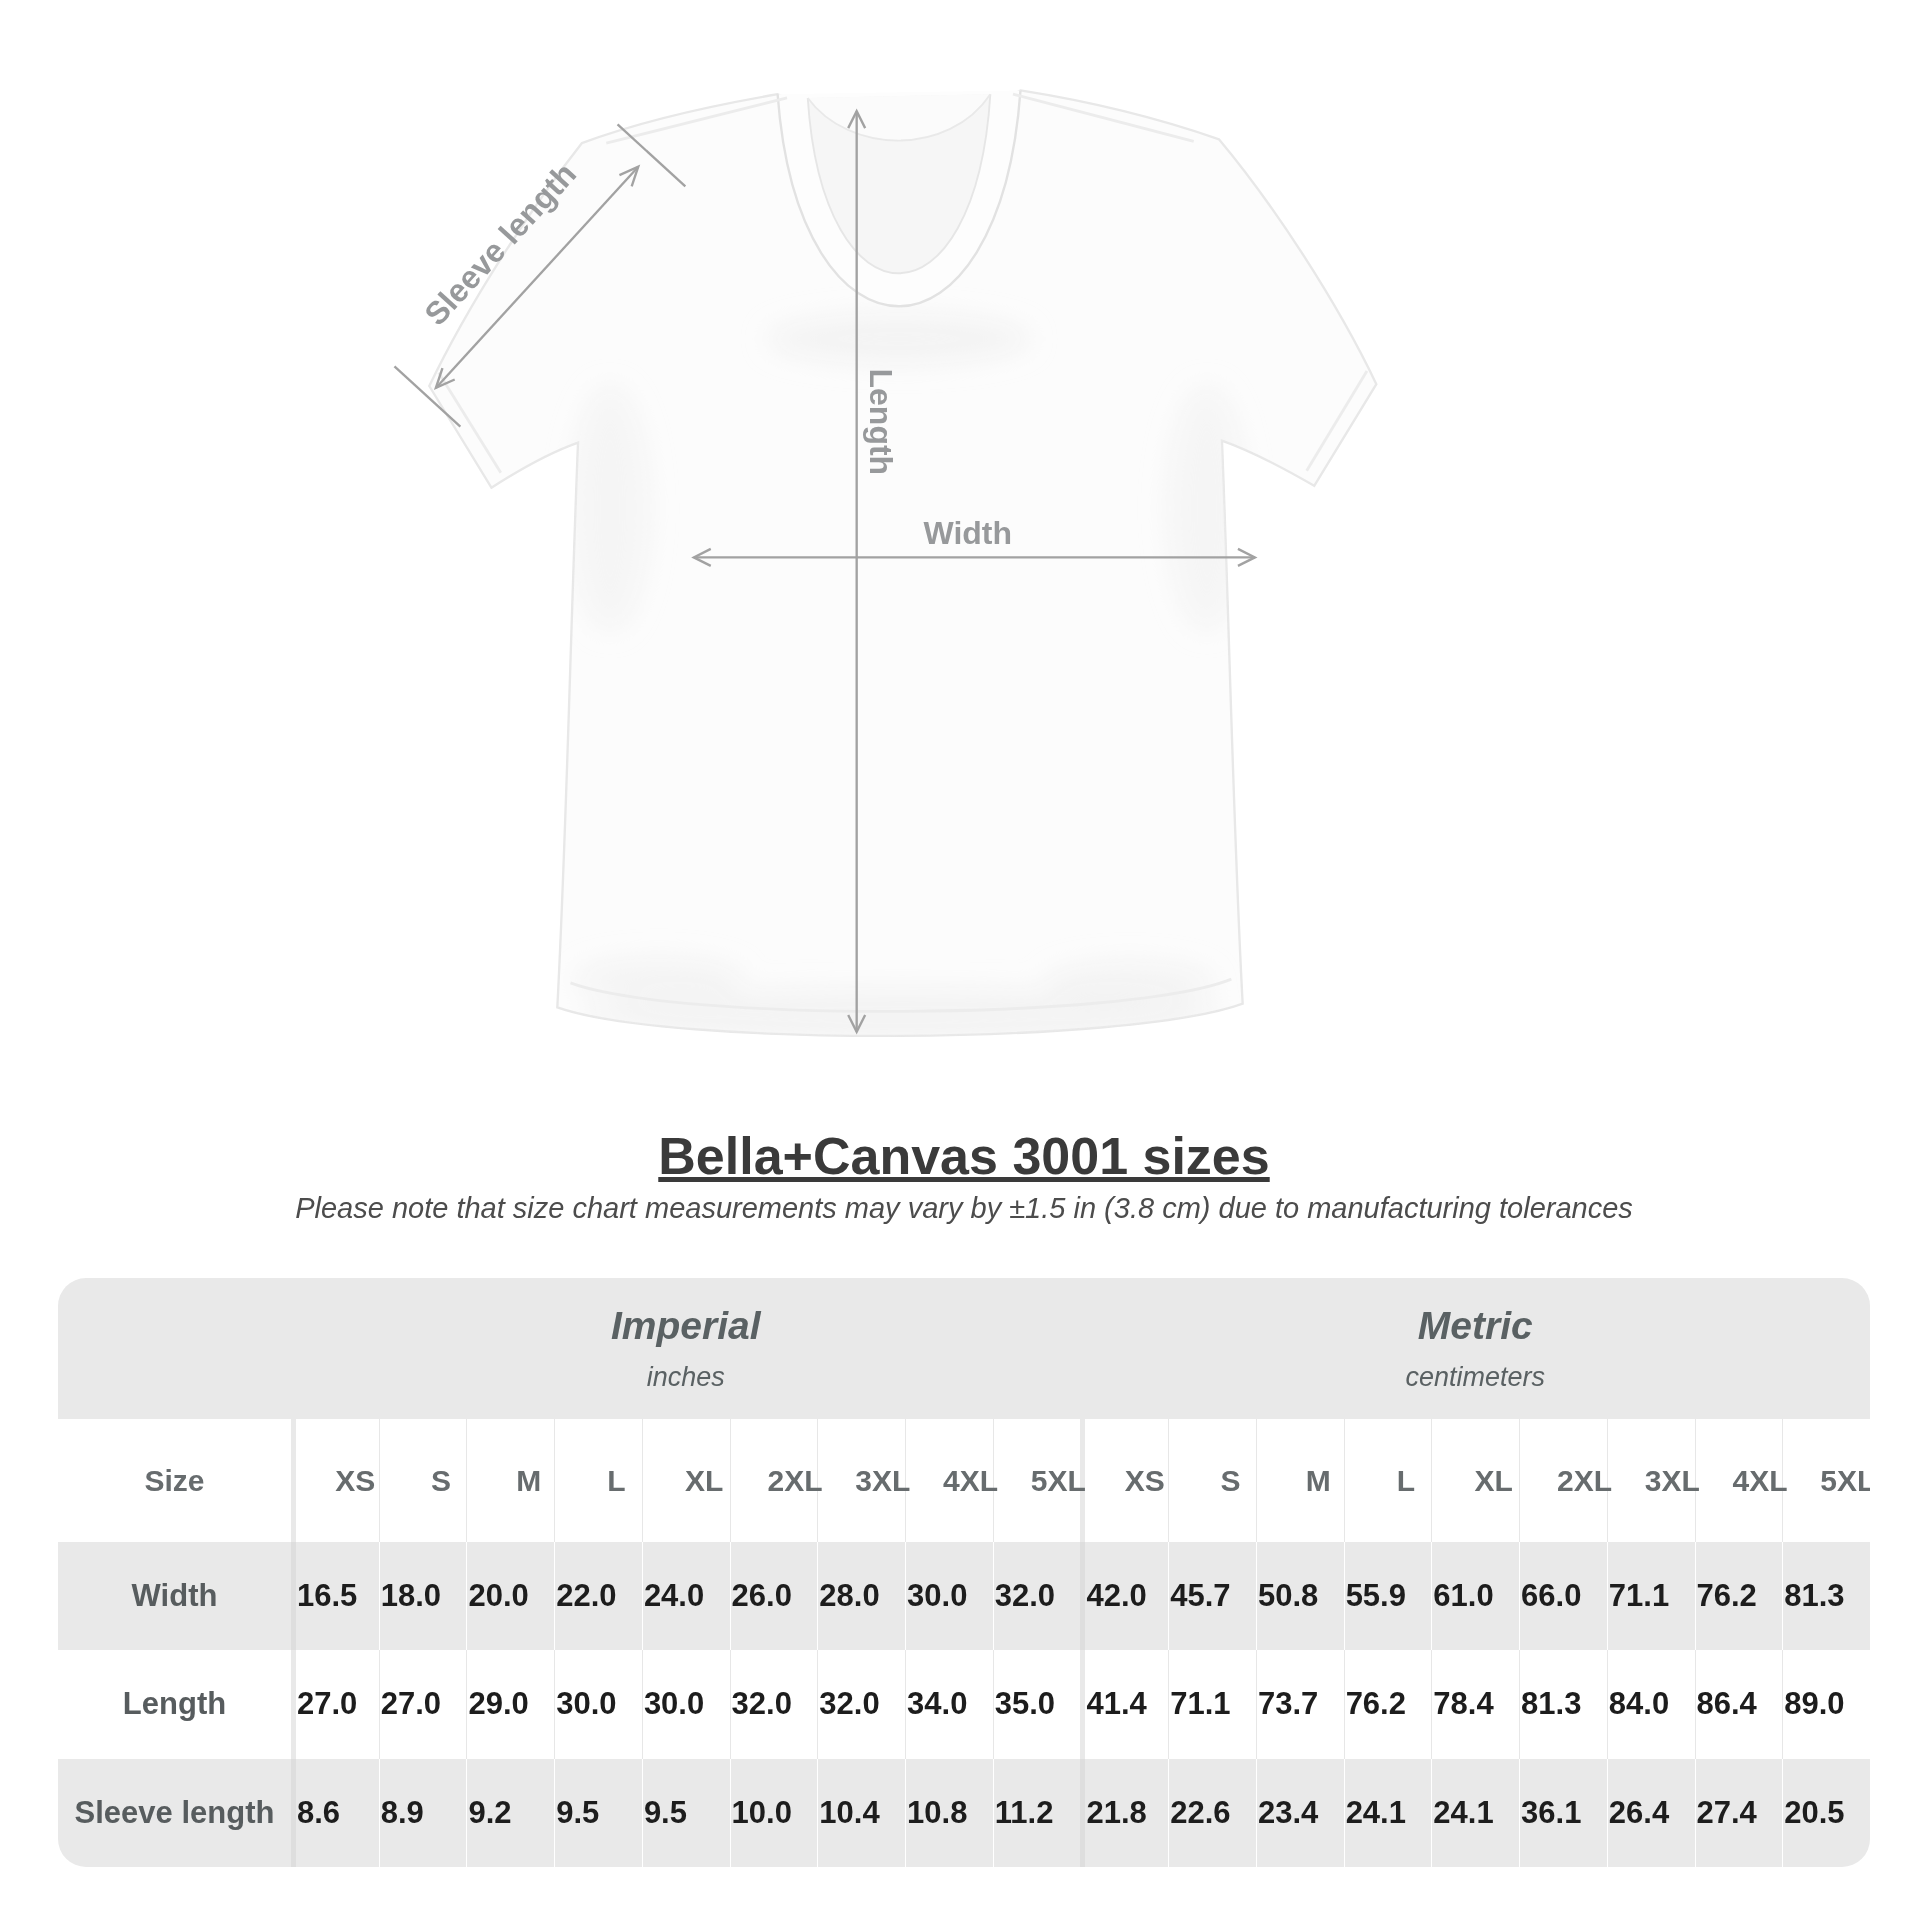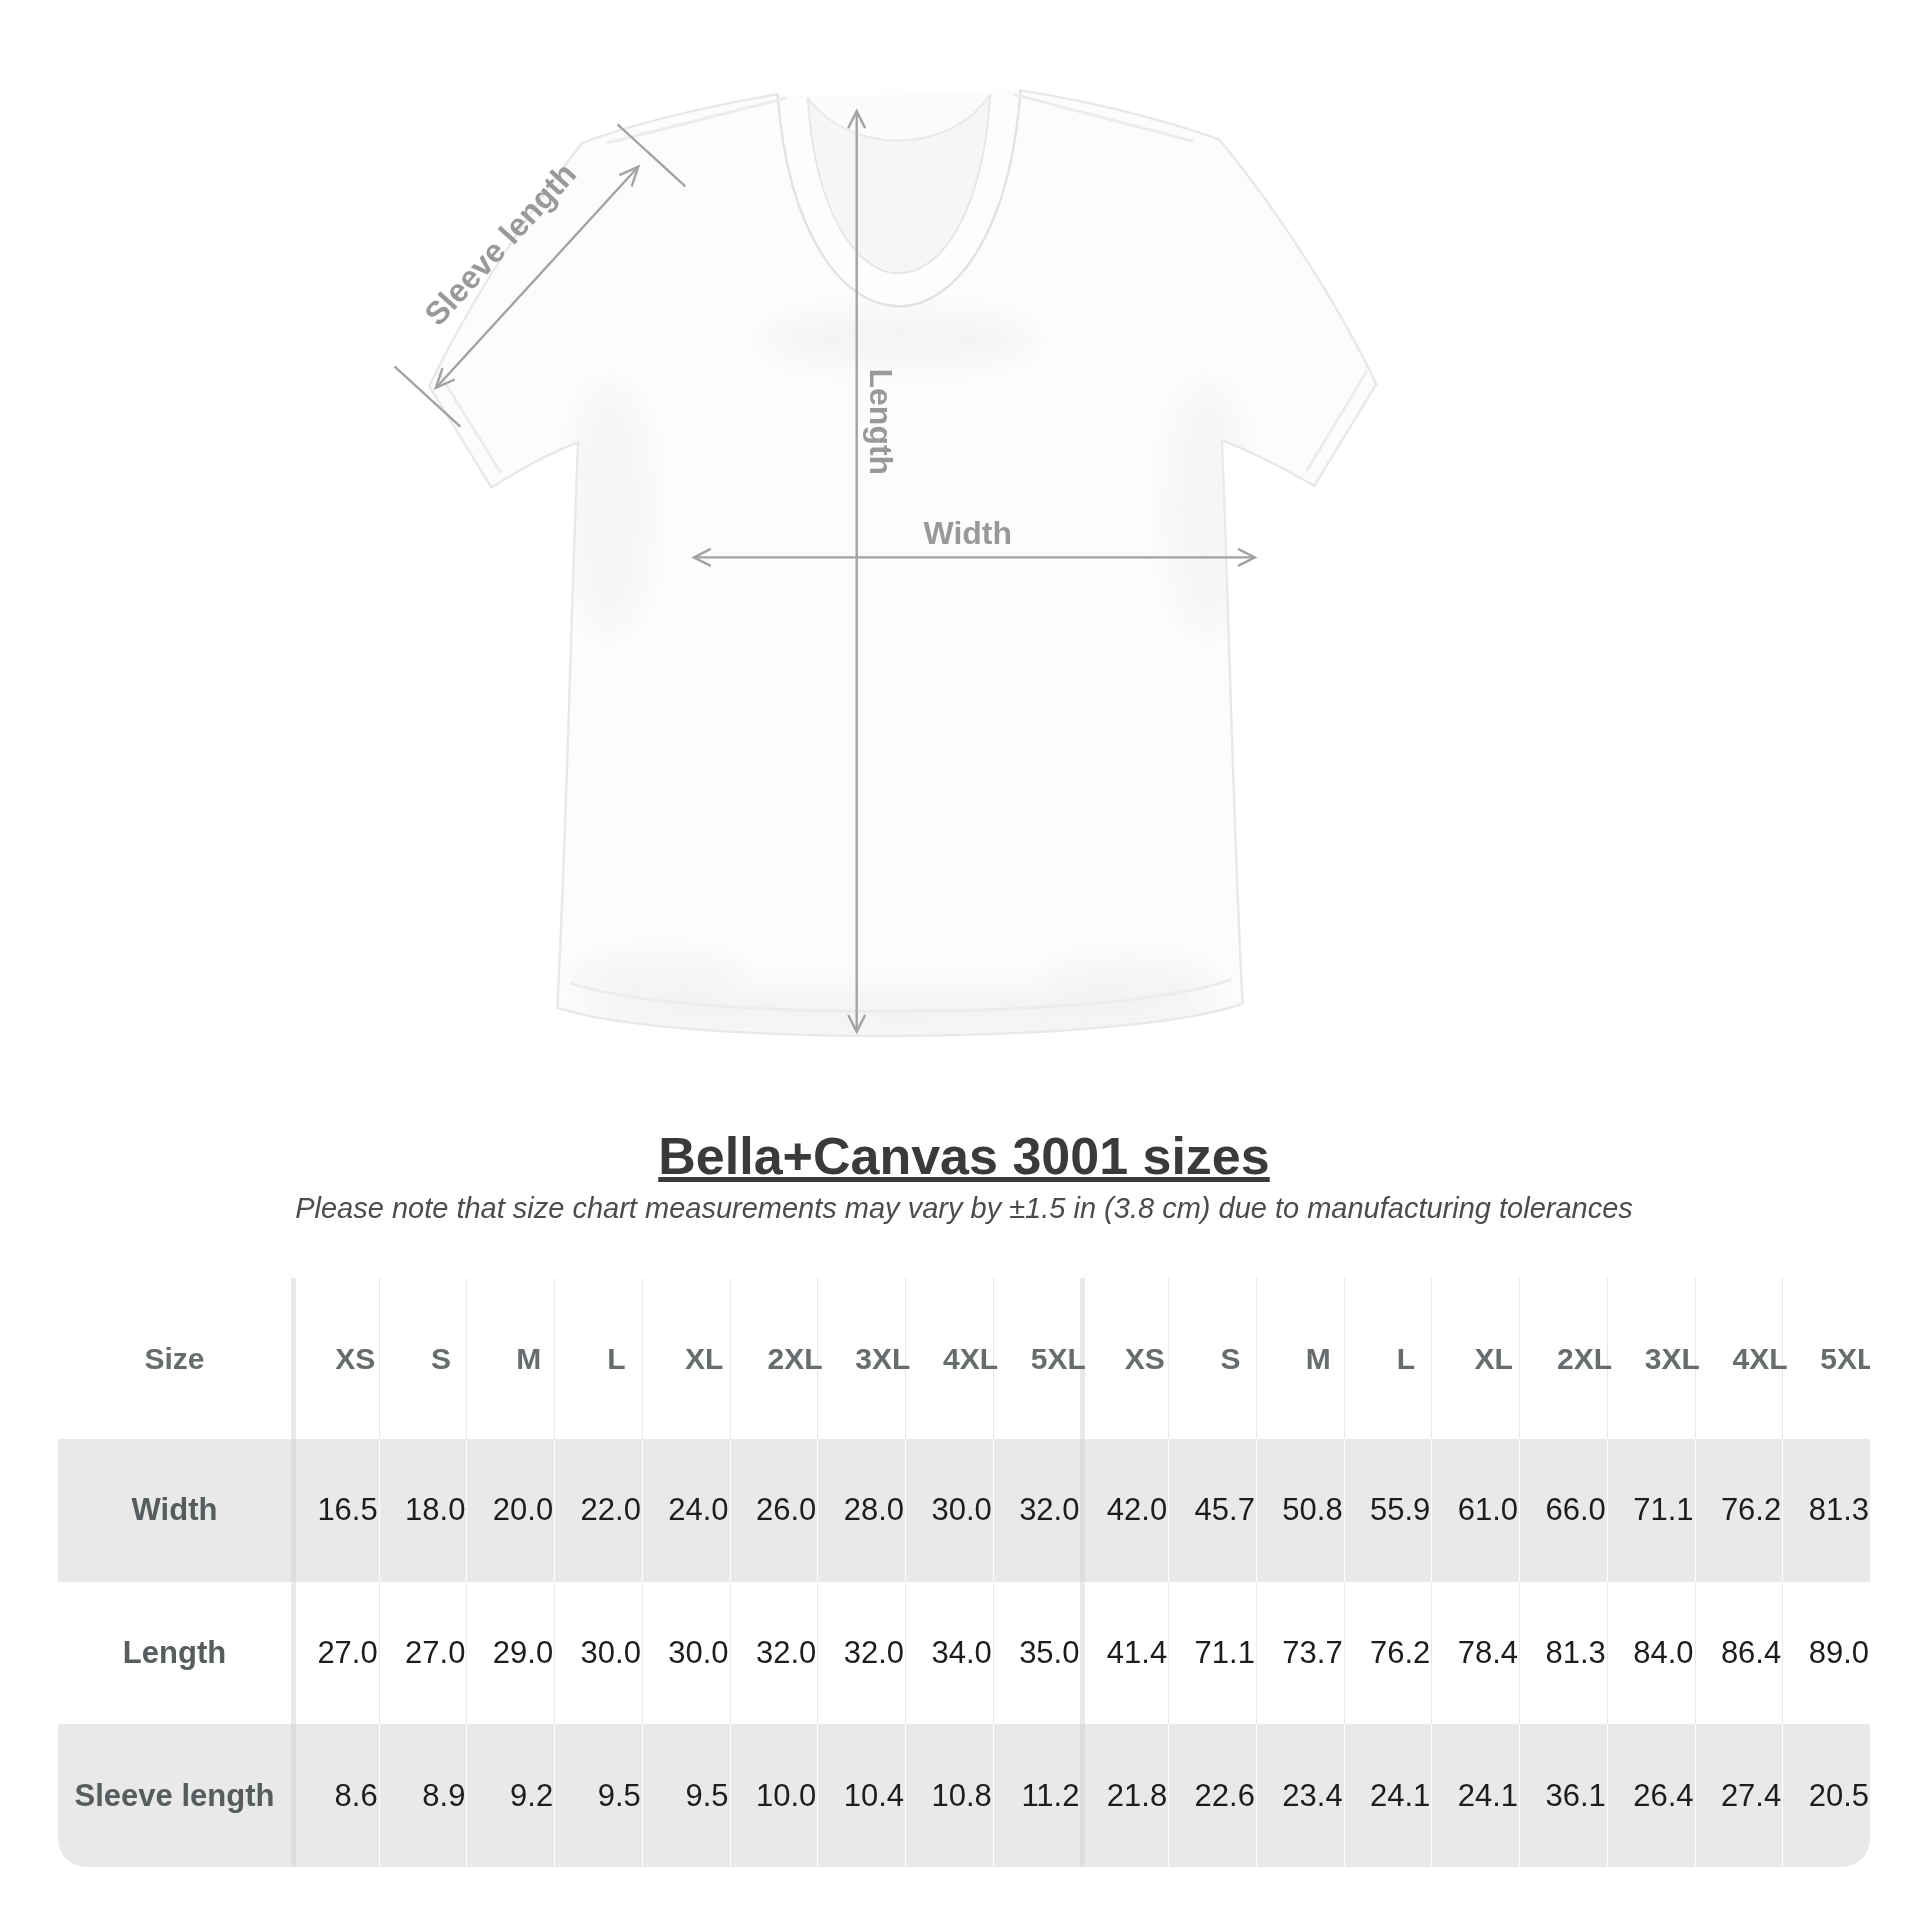--- a/index.html
+++ b/index.html
@@ -27,21 +27,21 @@
   col.labelcol{width:233px;}
   tr.units{height:141px;}
   tr.units td{background:#e9e9e9;text-align:center;vertical-align:middle;}
   .unit-name{font-size:39px;font-weight:bold;font-style:italic;color:#5a6163;line-height:1.15;}
   .unit-sub{font-size:27px;font-style:italic;color:#5a6163;margin-top:13px;}
   tr.sizes{height:122px;background:#ffffff;margin-top:39px;}
   tr.sizes th{font-size:30px;font-weight:bold;color:#676c6e;text-align:center;vertical-align:middle;}
   tr.sizes td{font-size:30px;font-weight:bold;color:#676c6e;text-align:center;vertical-align:middle;}
   tr.datarow{height:108px;}
   tr.datarow th{font-size:31px;font-weight:bold;color:#575c5e;text-align:center;vertical-align:middle;}
-  tr.datarow td{font-size:31px;font-weight:normal;color:#1d1d1d;text-align:right;vertical-align:middle;}
+  tr.datarow td{font-size:31px;font-weight:bold;color:#1d1d1d;text-align:left;vertical-align:middle;}
   tr.stripe{background:#e9e9e9;}
   tr.plain{background:#ffffff;}
   
   tr.sizes td{border-left:1.9px solid #e7e7e7;padding-left:37px;}
   tr.sizes td.gs{border-left:5.6px solid #e9e9e9;}
   tr.plain td{border-left:1.9px solid #e7e7e7;}
   tr.plain td.gs{border-left:5.6px solid #e9e9e9;}
   tr.stripe td{border-left:1.9px solid #ffffff;}
   tr.stripe td.gs{border-left:5.6px solid #dedede;}
 </style>
@@ -135,20 +135,31 @@
           <col>
           <col>
           <col>
           <col>
           <col>
           <col>
           <col>
           <col>
       </colgroup>
       <tbody>
+        <tr class="units">
+          <td></td>
+          <td colspan="9">
+            <div class="unit-name">Imperial</div>
+            <div class="unit-sub">inches</div>
+          </td>
+          <td colspan="9">
+            <div class="unit-name">Metric</div>
+            <div class="unit-sub">centimeters</div>
+          </td>
+        </tr>
 
         <tr class="sizes">
           <th>Size</th>
         <td class="gs">XS</td>
             <td>S</td>
             <td>M</td>
             <td>L</td>
             <td>XL</td>
             <td>2XL</td>
             <td>3XL</td>

